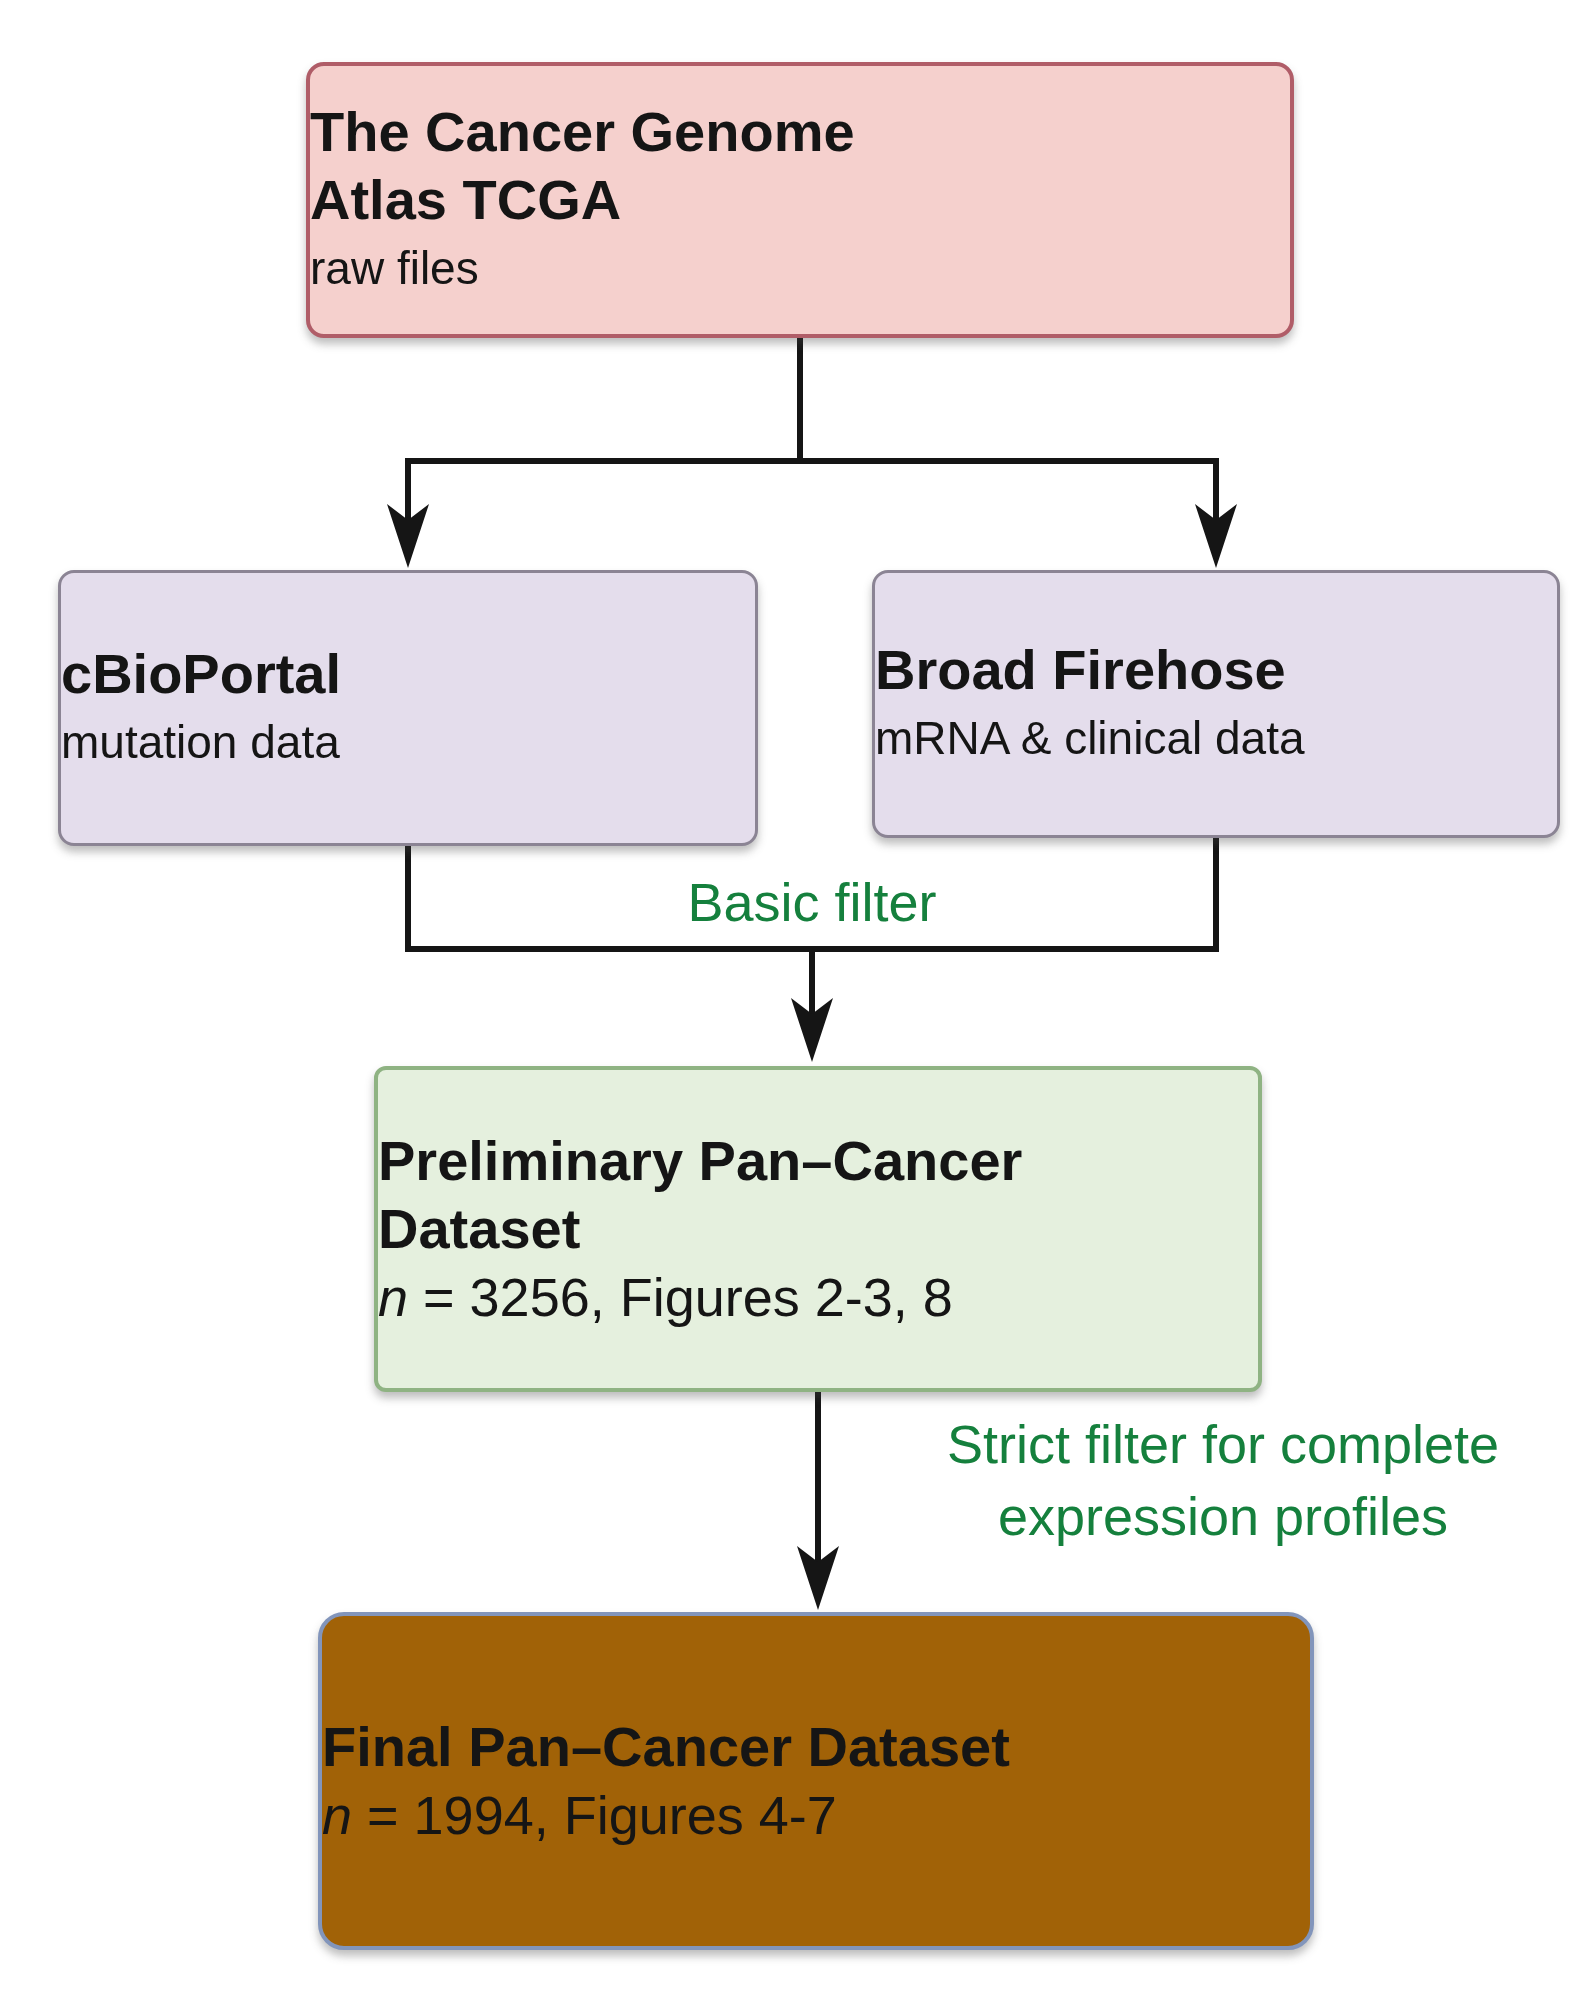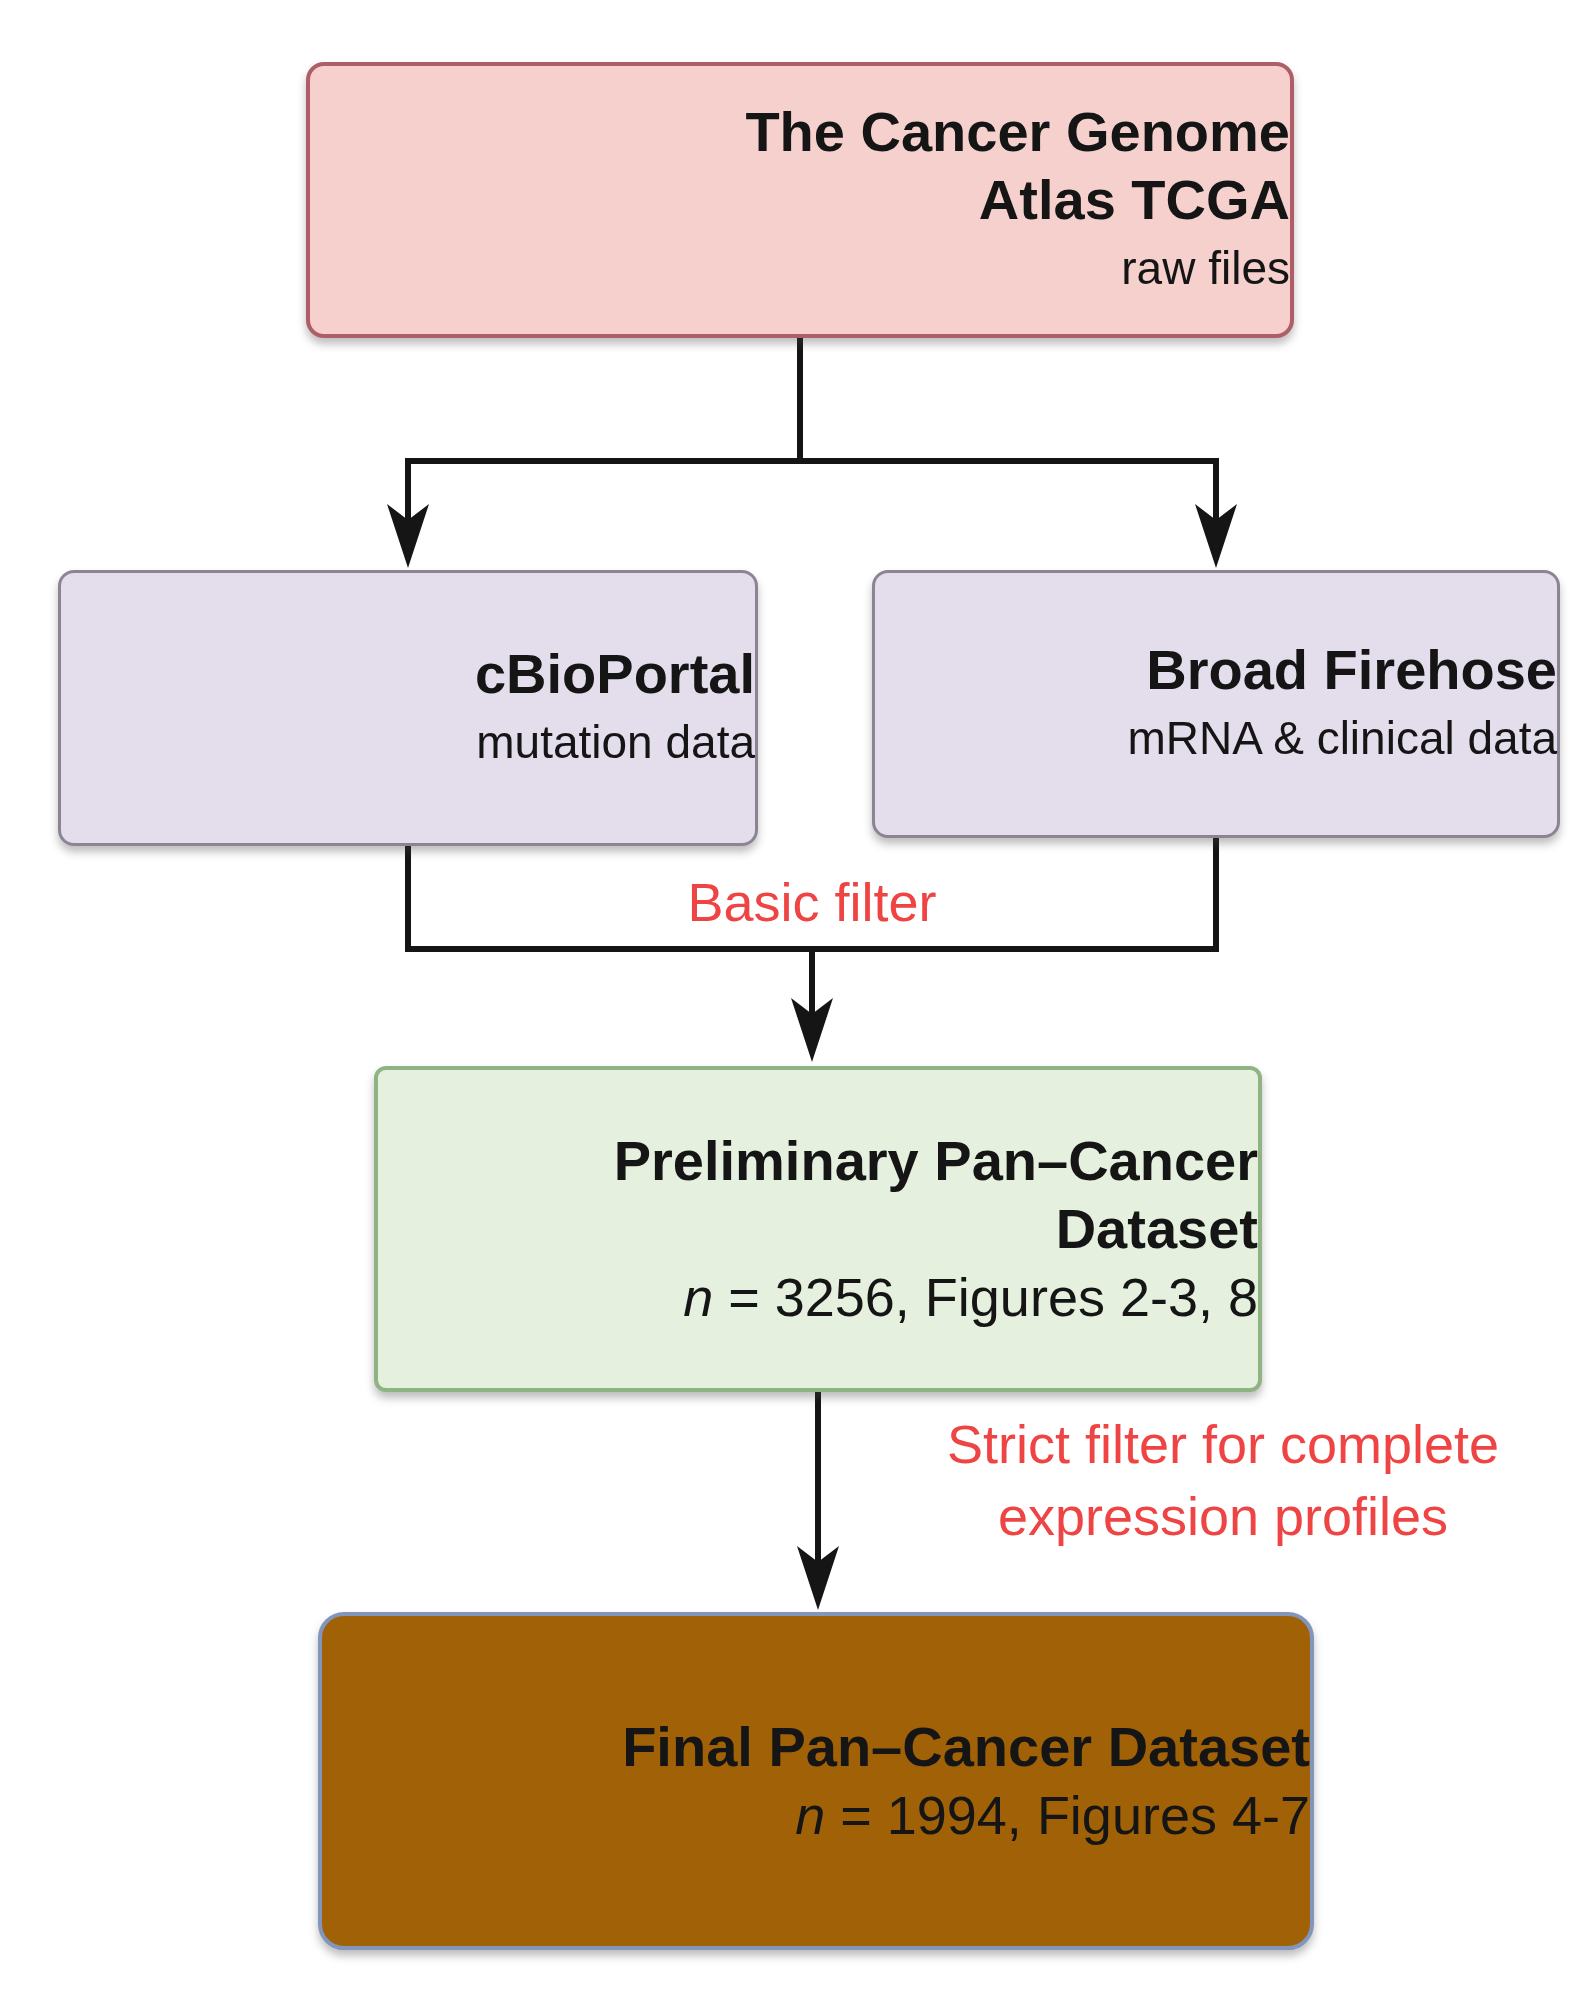--- a/index.html
+++ b/index.html
@@ -19,21 +19,21 @@
   svg.connectors {
     position: absolute;
     left: 0; top: 0;
     width: 1588px; height: 1991px;
   }
   .node {
     position: absolute;
     box-sizing: border-box;
     display: flex;
     flex-direction: column;
-    align-items: flex-end;
+    align-items: flex-start;
     justify-content: center;
     text-align: center;
     border-style: solid;
     box-shadow: 0 6px 9px rgba(70,70,70,0.35);
   }
   .node .title { font-weight: 700; font-size: 56px; line-height: 68px; }
   .node .sub   { font-weight: 400; font-size: 46px; line-height: 68px; }
   .node .stat  { font-weight: 400; font-size: 54px; line-height: 68px; }
   .stat .nvar  { font-style: italic; }
 
@@ -56,21 +56,21 @@
   .node-final {
     left: 318px; top: 1612px; width: 996px; height: 338px;
     background: #a16207; border: 4px solid #8295bb; border-radius: 26px;
   }
 
   .edge-label {
     position: absolute;
     font-size: 54px;
     line-height: 72px;
     text-align: center;
-    color: #ef4444;
+    color: #15803d;
   }
   .label-basic-filter {
     left: 512px; top: 866px; width: 600px;
   }
   .label-strict-filter {
     left: 868px; top: 1408px; width: 710px;
   }
 </style>
 </head>
 <body>

